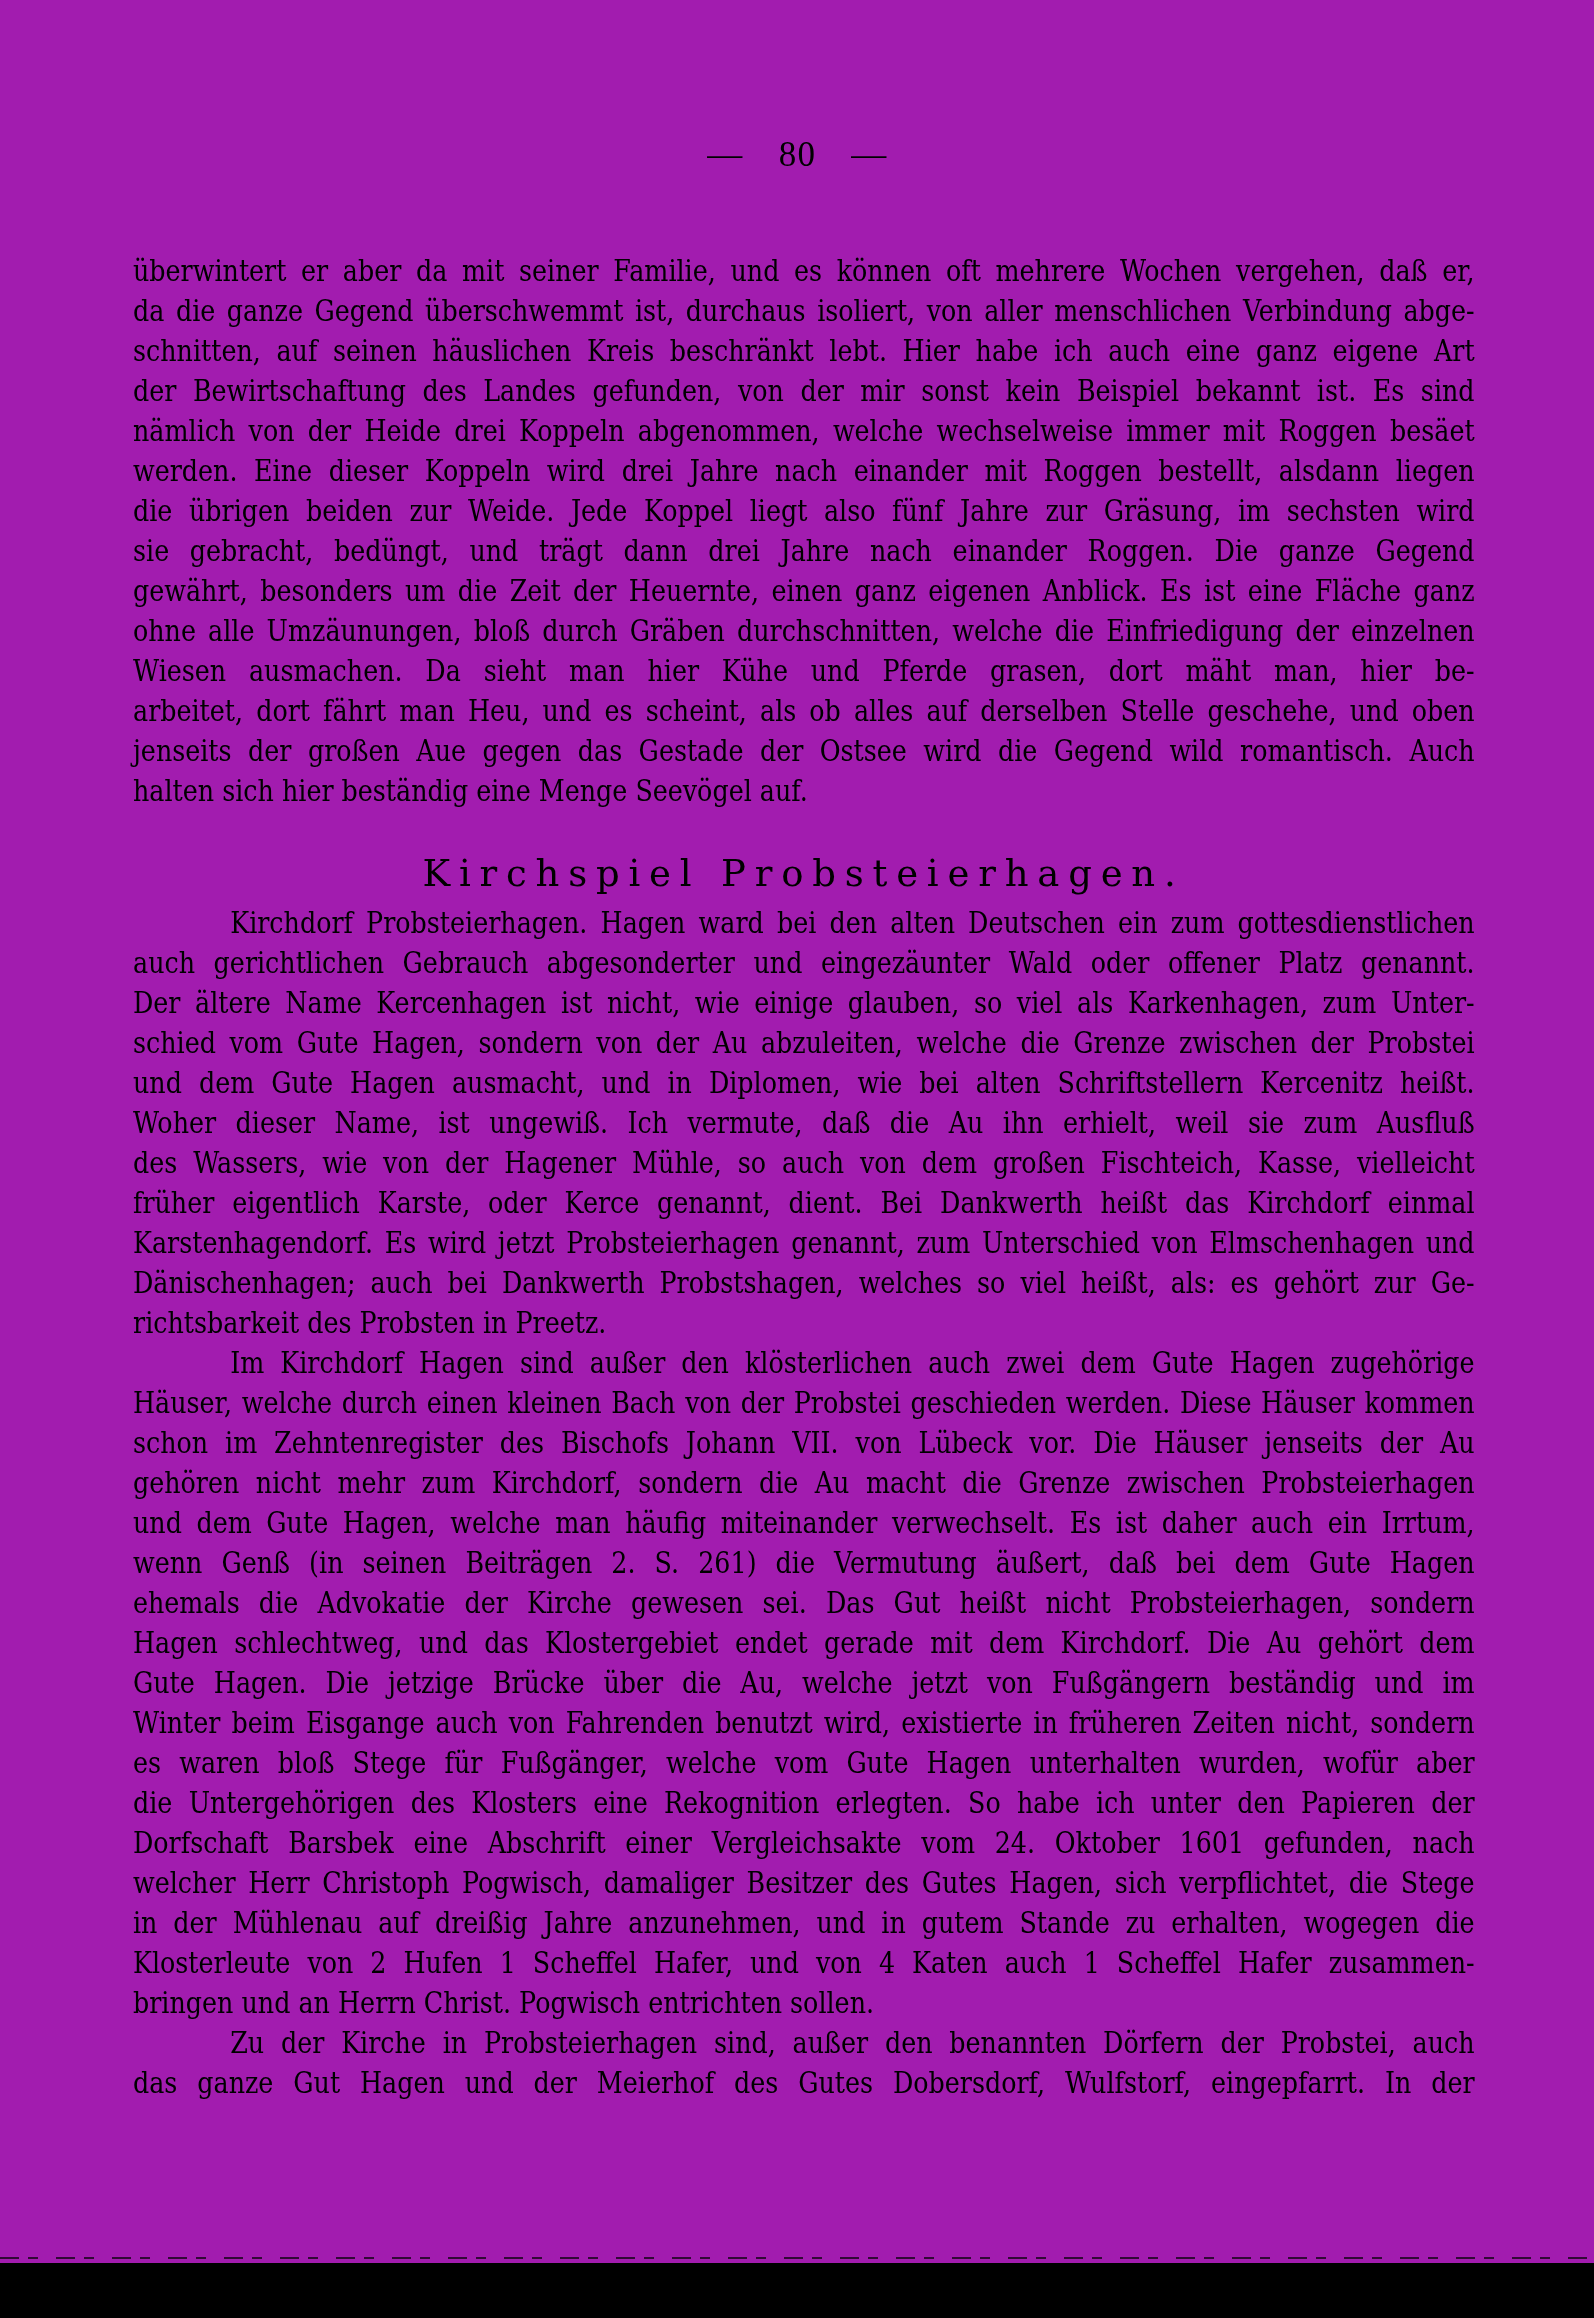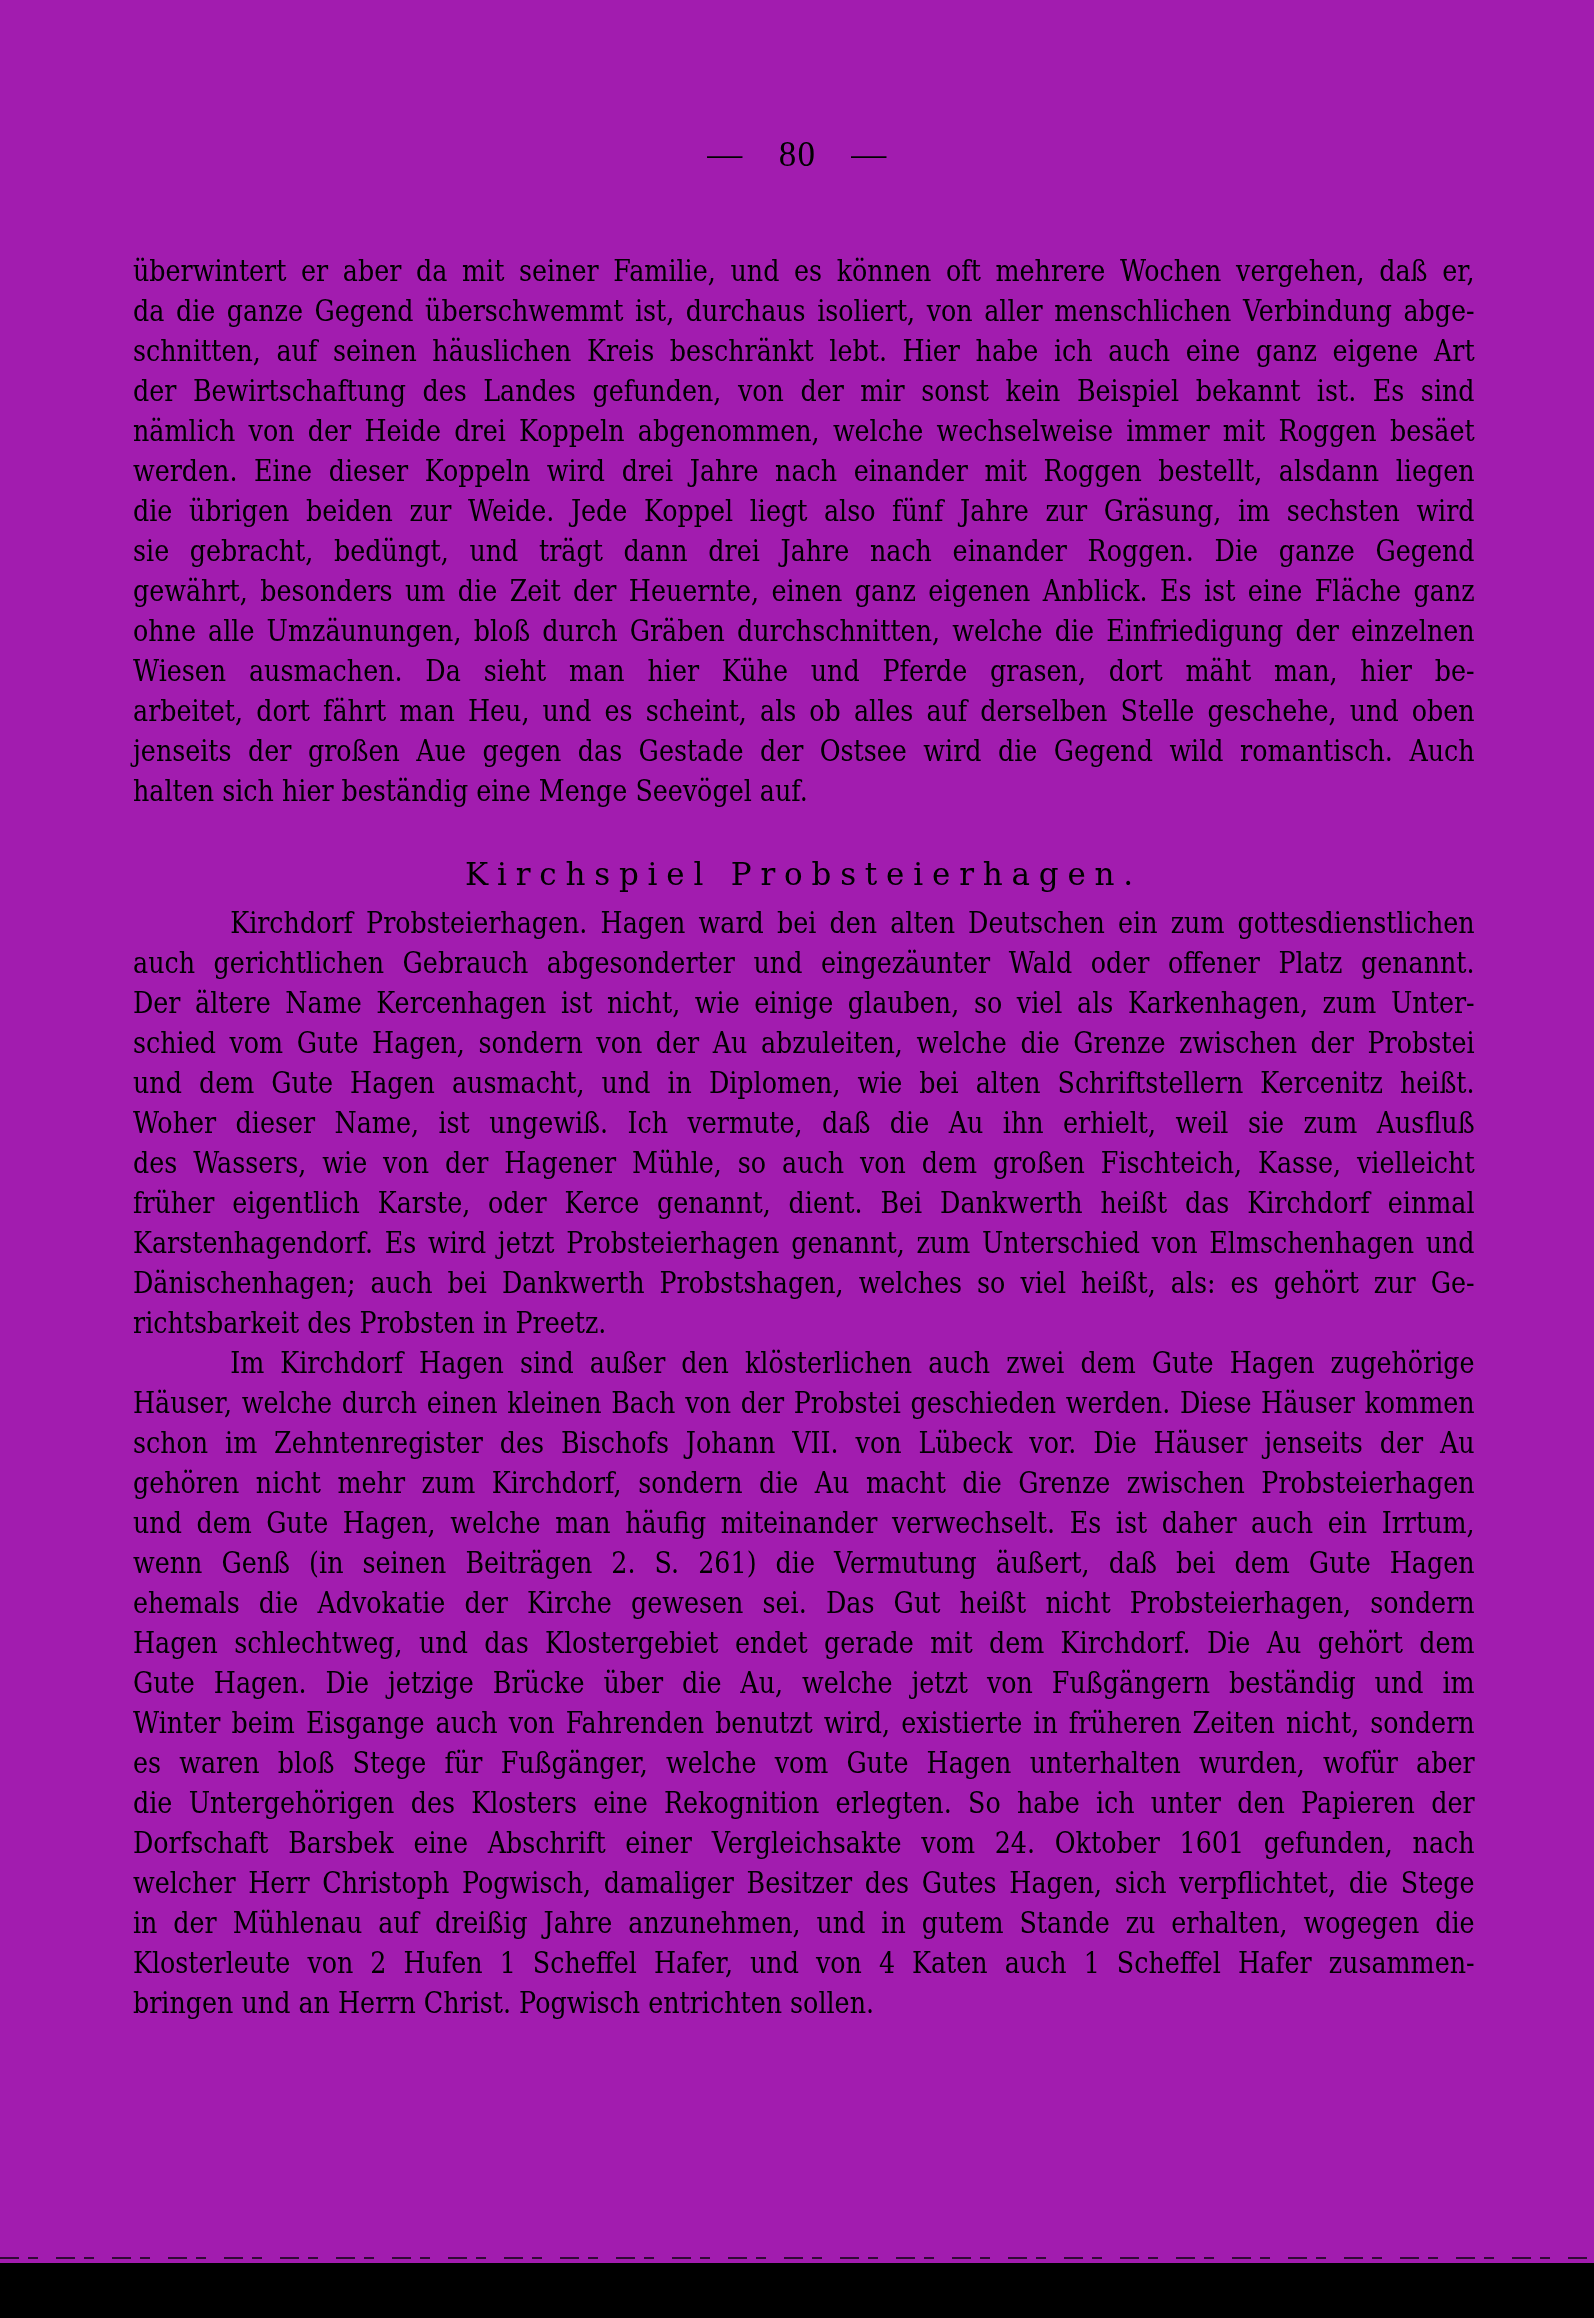--- a/index.html
+++ b/index.html
@@ -56,21 +56,21 @@
       text-align-last: left;
     }
     .line.indent {
       padding-left: 113px;
       width: 1447px;
     }
     .heading {
       display: block;
       height: 50px;
       line-height: 50px;
-      font-size: 31px;
+      font-size: 37px;
       text-align: center;
       letter-spacing: 8.8px;
       font-family: "DejaVu Serif", serif;
       margin-top: 38px;
       margin-bottom: 3.8px;
     }
     .scan-edge {
       position: absolute;
       left: 0;
       bottom: 0;
@@ -143,19 +143,23 @@
       <span class="line">Winter beim Eisgange auch von Fahrenden benutzt wird, existierte in früheren Zeiten nicht, sondern</span>
       <span class="line">es waren bloß Stege für Fußgänger, welche vom Gute Hagen unterhalten wurden, wofür aber</span>
       <span class="line">die Untergehörigen des Klosters eine Rekognition erlegten.  So habe ich unter den Papieren der</span>
       <span class="line">Dorfschaft Barsbek eine Abschrift einer Vergleichsakte vom 24. Oktober 1601 gefunden, nach</span>
       <span class="line">welcher Herr Christoph Pogwisch, damaliger Besitzer des Gutes Hagen, sich verpflichtet, die Stege</span>
       <span class="line">in der Mühlenau auf dreißig Jahre anzunehmen, und in gutem Stande zu erhalten, wogegen die</span>
       <span class="line">Klosterleute von 2 Hufen 1 Scheffel Hafer, und von 4 Katen auch 1 Scheffel Hafer zusammen-</span>
       <span class="line last">bringen und an Herrn Christ. Pogwisch entrichten sollen.</span>
     </div>
 
+    <div>
+      <span class="line indent">Zu der Kirche in Probsteierhagen sind, außer den benannten Dörfern der Probstei, auch</span>
+      <span class="line">das ganze Gut Hagen und der Meierhof des Gutes Dobersdorf, Wulfstorf, eingepfarrt.  In der</span>
+    </div>
 
   </div>
 
   <div class="scan-edge-line"></div>
   <div class="scan-edge"></div>
 </div>
 
 
 </body></html>

